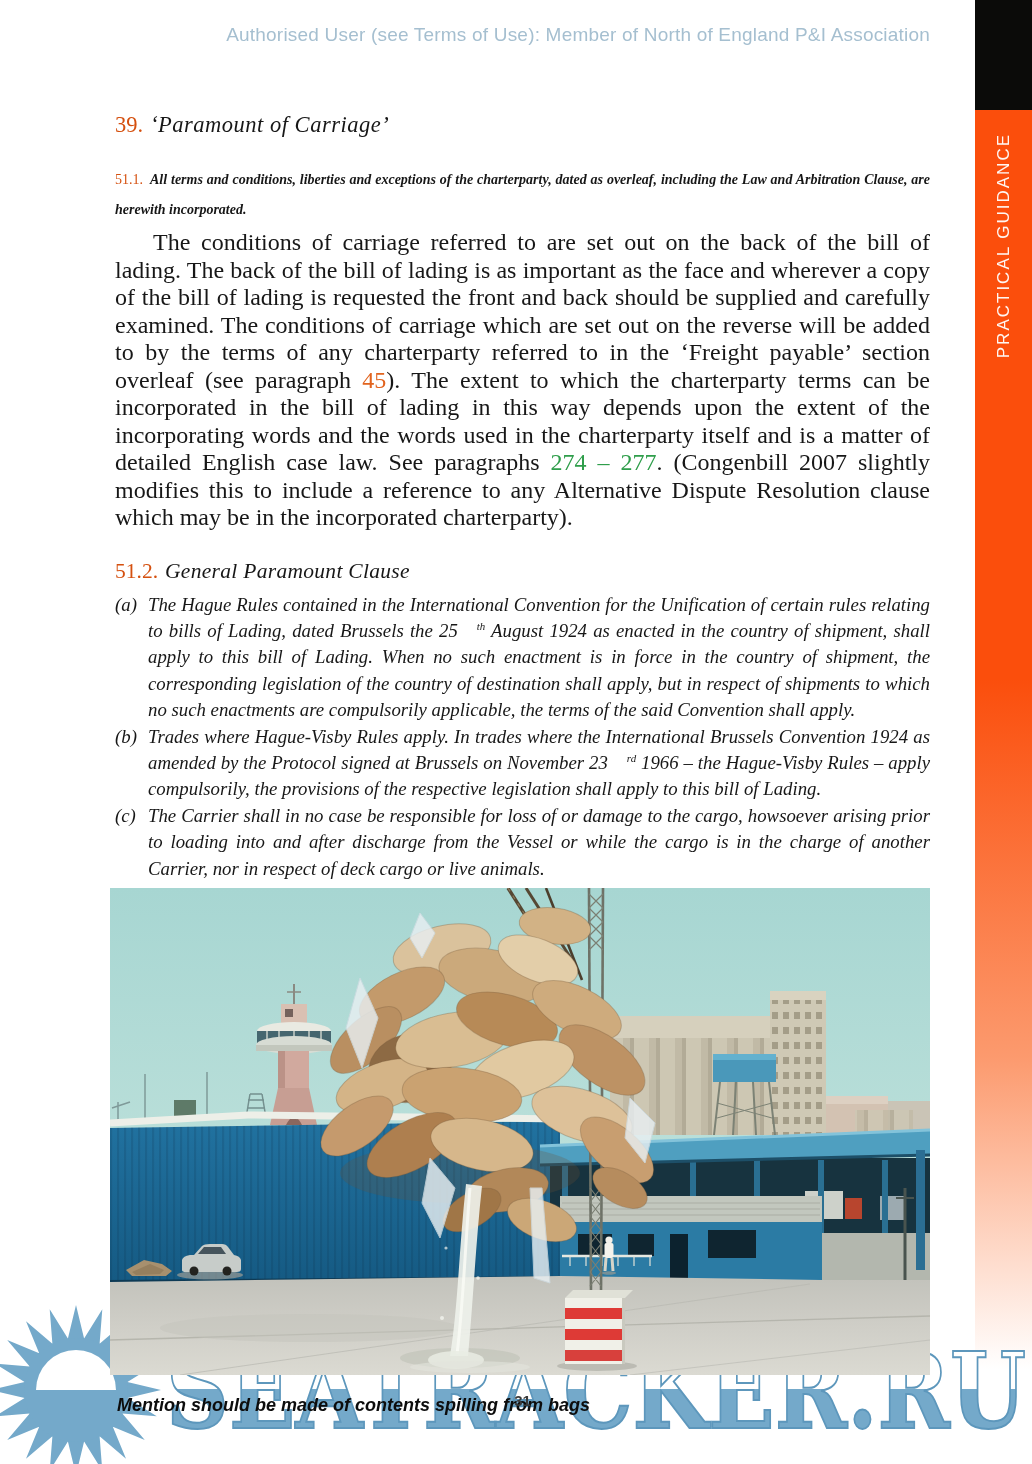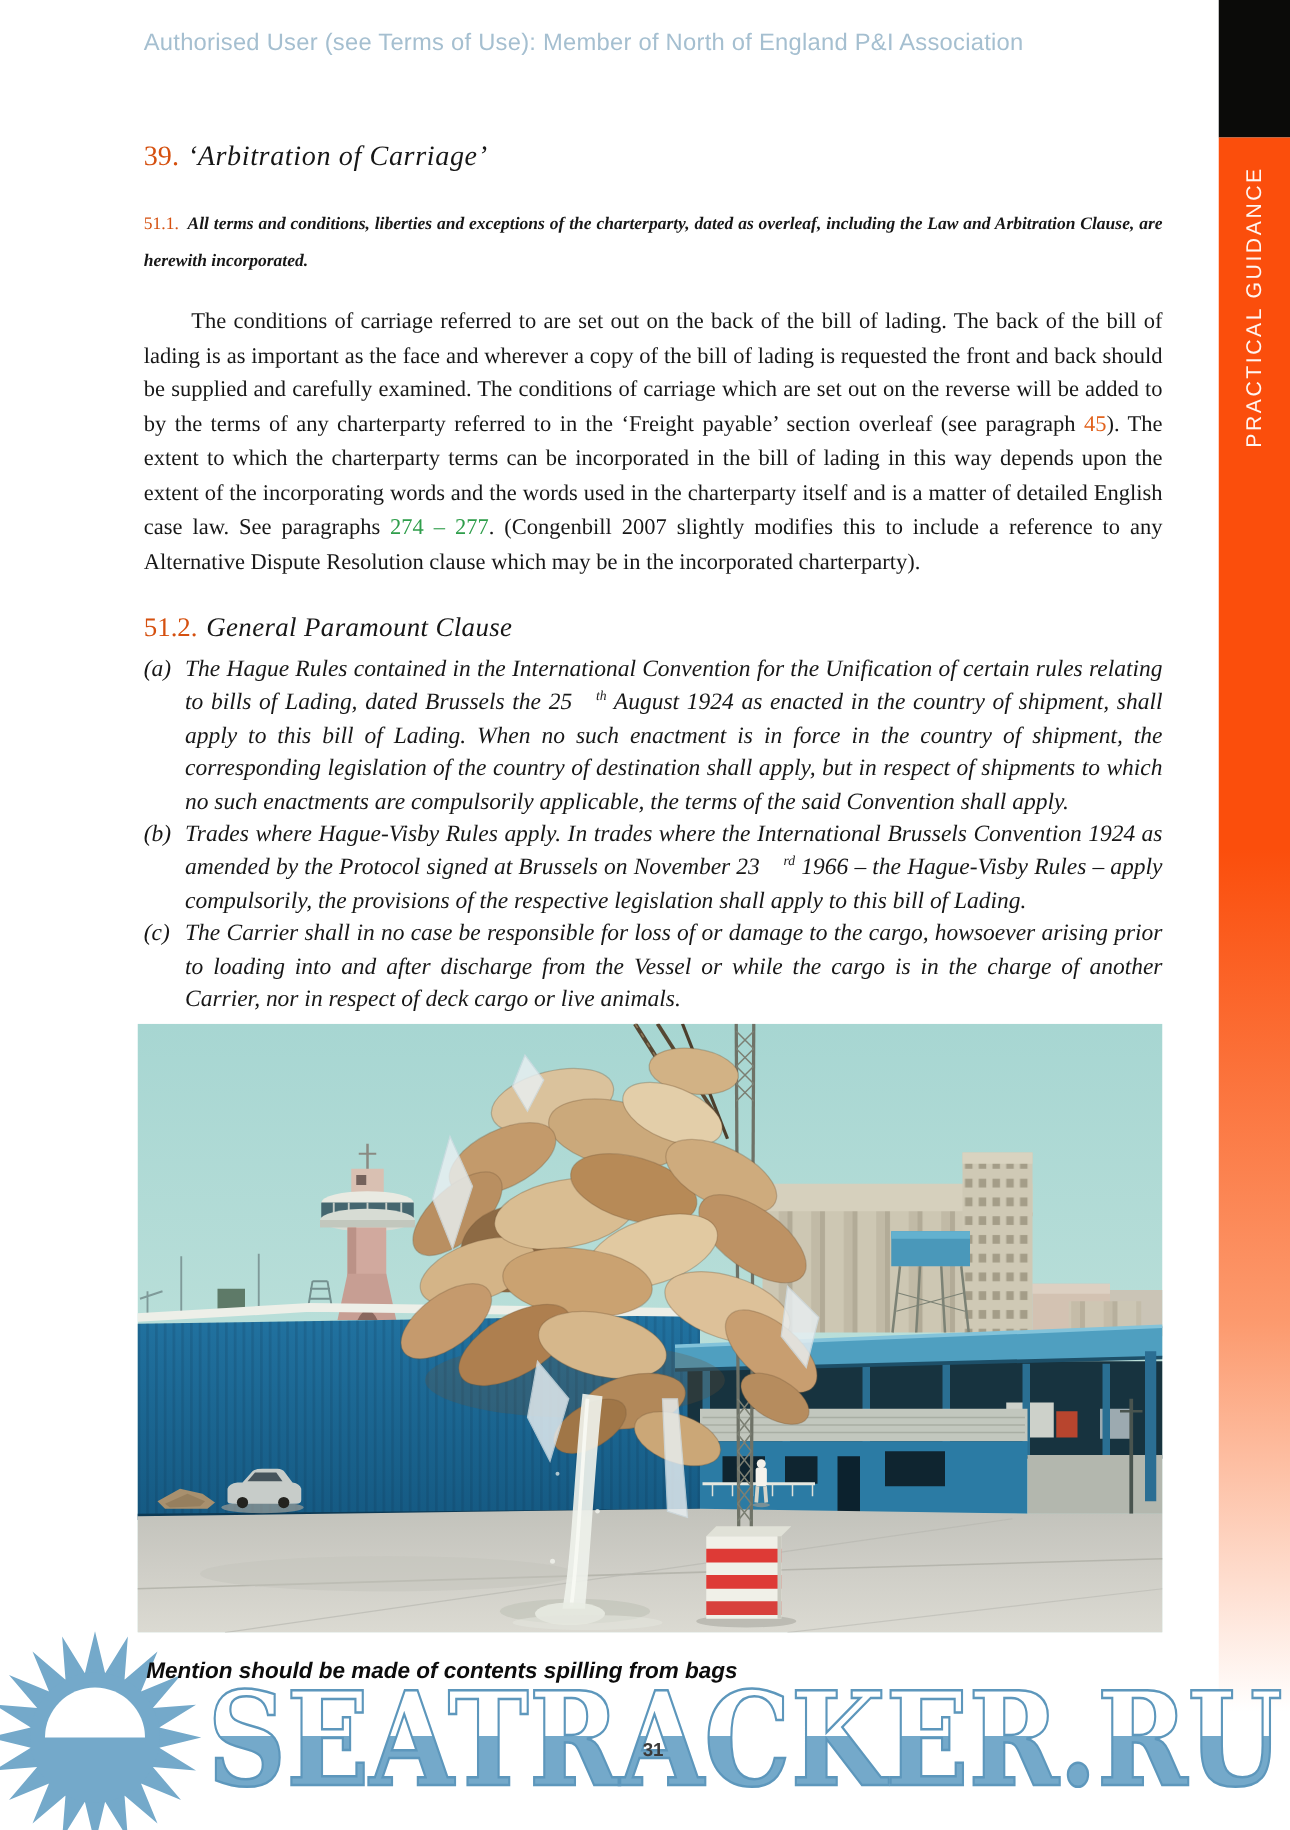--- a/index.html
+++ b/index.html
@@ -1,40 +1,40 @@
 <!DOCTYPE html>
 <html><head>
 <meta charset="utf-8">
 <style>
   html,body{margin:0;padding:0;background:#ffffff;}
   .page{position:relative;width:1032px;height:1464px;background:#fff;overflow:hidden;
         font-family:"Liberation Serif",serif;color:#171717;}
 
   
-  .header{position:absolute;top:24px;left:115px;width:815px;text-align:left;
+  .header{position:absolute;top:24px;left:115px;width:815px;text-align:right;
           font-family:"Liberation Sans",sans-serif;font-size:19px;color:#a5bfd0;letter-spacing:.2px;}
 
   
   .sidebar-black{position:absolute;left:975px;top:0;width:57px;height:110px;background:#0b0b09;z-index:2;}
   .sidebar-orange{position:absolute;left:975px;top:110px;width:57px;height:1354px;z-index:2;
       background:linear-gradient(180deg,#fb4e0c 0%,#fb4e0c 42%,#fc9a6e 70%,rgba(255,246,240,0) 93%);}
   .sidebar-label{position:absolute;left:0;top:18px;width:57px;height:235px;
       display:flex;align-items:center;justify-content:center;
       font-family:"Liberation Sans",sans-serif;font-size:17px;letter-spacing:2px;
       color:rgba(255,255,255,.95);}
   .sidebar-label span{writing-mode:vertical-rl;transform:rotate(180deg);}
 
   
   .content{position:absolute;left:115px;top:112px;width:815px;z-index:4;}
   .sec-num{color:#d5500f;font-style:normal;margin-right:7px;}
   .h-51{margin:0;font-size:22.5px;font-weight:normal;line-height:26px;}
   .h-51 .sec-title{font-style:italic;letter-spacing:.5px;}
   .lead-511{margin:27px 0 0;font-size:14px;line-height:30px;text-align:justify;}
   .lead-511 em{font-style:italic;font-weight:bold;}
-  .body-para{margin:18px 0 0;font-size:18px;line-height:27.5px;text-align:justify;text-indent:38px;}
+  .body-para{margin:4px 0 0;font-size:24px;line-height:27.5px;text-align:justify;text-indent:38px;}
   .ref-link{cursor:pointer;}
   .h-512{margin:27px 0 0;font-size:21.5px;font-weight:normal;line-height:25px;}
   .h-512 .sec-title{font-style:italic;letter-spacing:.3px;}
   .clauses{margin:8px 0 0;font-style:italic;font-size:18.8px;line-height:26.4px;}
   .clause{position:relative;padding-left:33px;text-align:justify;}
   .clause-label{position:absolute;left:0;top:0;}
   sup{font-size:.58em;line-height:0;vertical-align:super;padding-left:19px;}
 
   
   .photo{display:block;margin:6px 0 0 -5px;width:820px;height:487px;}
@@ -56,21 +56,21 @@
   <div class="sidebar-black"></div>
   <div class="sidebar-orange">
     <div class="sidebar-label">
       <span>PRACTICAL GUIDANCE</span>
     </div>
   </div>
 
   <div class="content">
 
     <h1 class="h-51">
-      <span class="sec-num">39.</span><span class="sec-title">‘Arbitration of Carriage’</span>
+      <span class="sec-num">39.</span><span class="sec-title">‘Paramount of Carriage’</span>
     </h1>
 
     <p class="lead-511">
       <span class="sec-num">51.1.</span><em>All terms and conditions, liberties and exceptions of the charterparty, dated as overleaf, including the Law and Arbitration Clause, are herewith incorporated.</em>
     </p>
 
     <p class="body-para" id="body-para-text"><span>The conditions of carriage referred to are set out on the back of the bill of lading. The back of the bill of lading is as important as the face and wherever a copy of the bill of lading is requested the front and back should be supplied and carefully examined. The conditions of carriage which are set out on the reverse will be added to by the terms of any charterparty referred to in the ‘Freight payable’ section overleaf (see paragraph </span><span class="ref-link" style="color: rgb(226, 100, 31);">45</span><span>). The extent to which the charterparty terms can be incorporated in the bill of lading in this way depends upon the extent of the incorporating words and the words used in the charterparty itself and is a matter of detailed English case law. See paragraphs </span><span class="ref-link" style="color: rgb(47, 158, 75);">274 – 277</span><span>. (Congenbill 2007 slightly modifies this to include a reference to any Alternative Dispute Resolution clause which may be in the incorporated charterparty).</span></p>
 
     <h2 class="h-512">
       <span class="sec-num">51.2.</span><span class="sec-title">General Paramount Clause</span>

